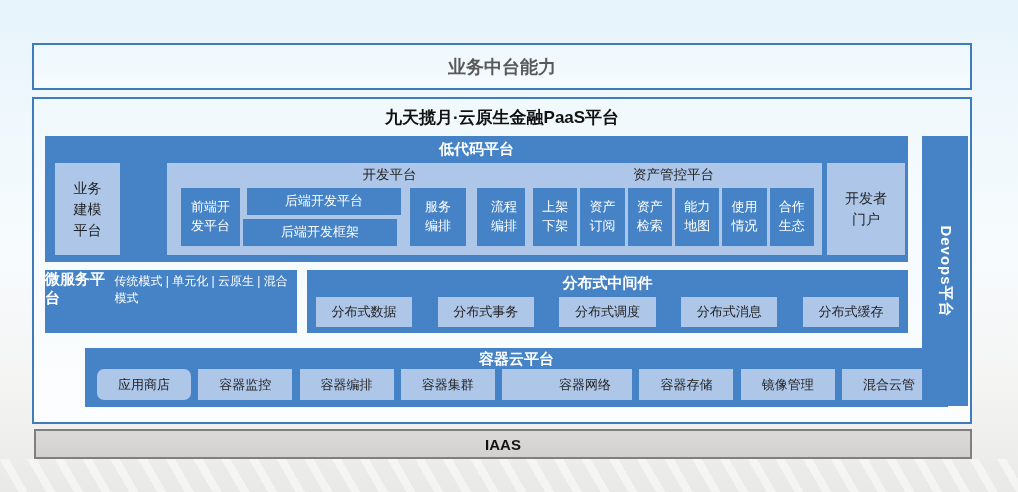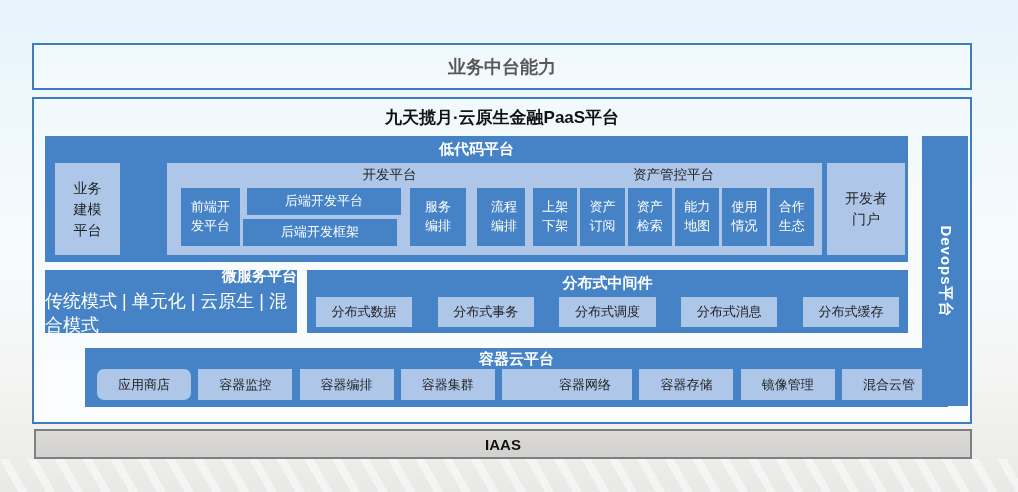--- a/index.html
+++ b/index.html
@@ -28,21 +28,21 @@
   .panel-title{color:#1f1f1f;font-size:13.5px;}
   .blue-box{
     background:#4583c6;color:#fff;font-size:13px;line-height:1.45;
     white-space:pre-line;display:flex;align-items:center;justify-content:center;text-align:center;
   }
   .light-box{
     background:#aec7e9;color:#1f1f1f;font-size:13px;line-height:1.5;
     white-space:pre-line;display:flex;align-items:center;justify-content:center;text-align:center;
   }
   .row-flex{display:flex;justify-content:space-between;}
-  .micro-sub{color:#fff;font-size:18px;margin-top:3px;}
+  .micro-sub{color:#fff;font-size:12px;margin-top:3px;}
   .devops-bar{left:888px;top:37px;width:46px;height:270px;}
   .devops-text{transform:rotate(90deg);white-space:nowrap;color:#fff;font-weight:bold;font-size:15px;letter-spacing:1px;}
   
   .iaas{
     left:34px;top:429px;width:938px;height:30px;
     border:2px solid #7f7f7f;background:linear-gradient(180deg,#dbdad8,#d2d1cf);
     color:#111;font-weight:bold;font-size:15px;
   }
   .bg-pattern{
     left:0;top:459px;width:1018px;height:33px;pointer-events:none;opacity:.55;
@@ -94,21 +94,21 @@
 情况</div>
         <div class="blue-box" style="flex:1;">合作
 生态</div>
       </div>
     </div>
 
     <div class="abs light-box" style="left:782px;top:27px;width:78px;height:92px;font-size:14px;">开发者
 门户</div>
   </div>
 
-  <div class="abs blue-block" style="left:11px;top:171px;width:252px;height:63px;display:flex;flex-direction:column;align-items:flex-end;justify-content:center;">
+  <div class="abs blue-block" style="left:11px;top:171px;width:252px;height:63px;display:flex;flex-direction:row;align-items:flex-start;justify-content:center;">
     <div class="block-title">微服务平台</div>
     <div class="micro-sub">传统模式 | 单元化 | 云原生 | 混合模式</div>
   </div>
 
   <div class="abs blue-block" style="left:273px;top:171px;width:601px;height:63px;">
     <div class="abs center block-title" style="left:0;top:2px;width:100%;height:22px;">分布式中间件</div>
     <div class="abs row-flex" style="left:9px;top:27px;width:583px;height:30px;">
       <div class="light-box" style="width:16.5%;">分布式数据</div>
       <div class="light-box" style="width:16.5%;">分布式事务</div>
       <div class="light-box" style="width:16.5%;">分布式调度</div>

